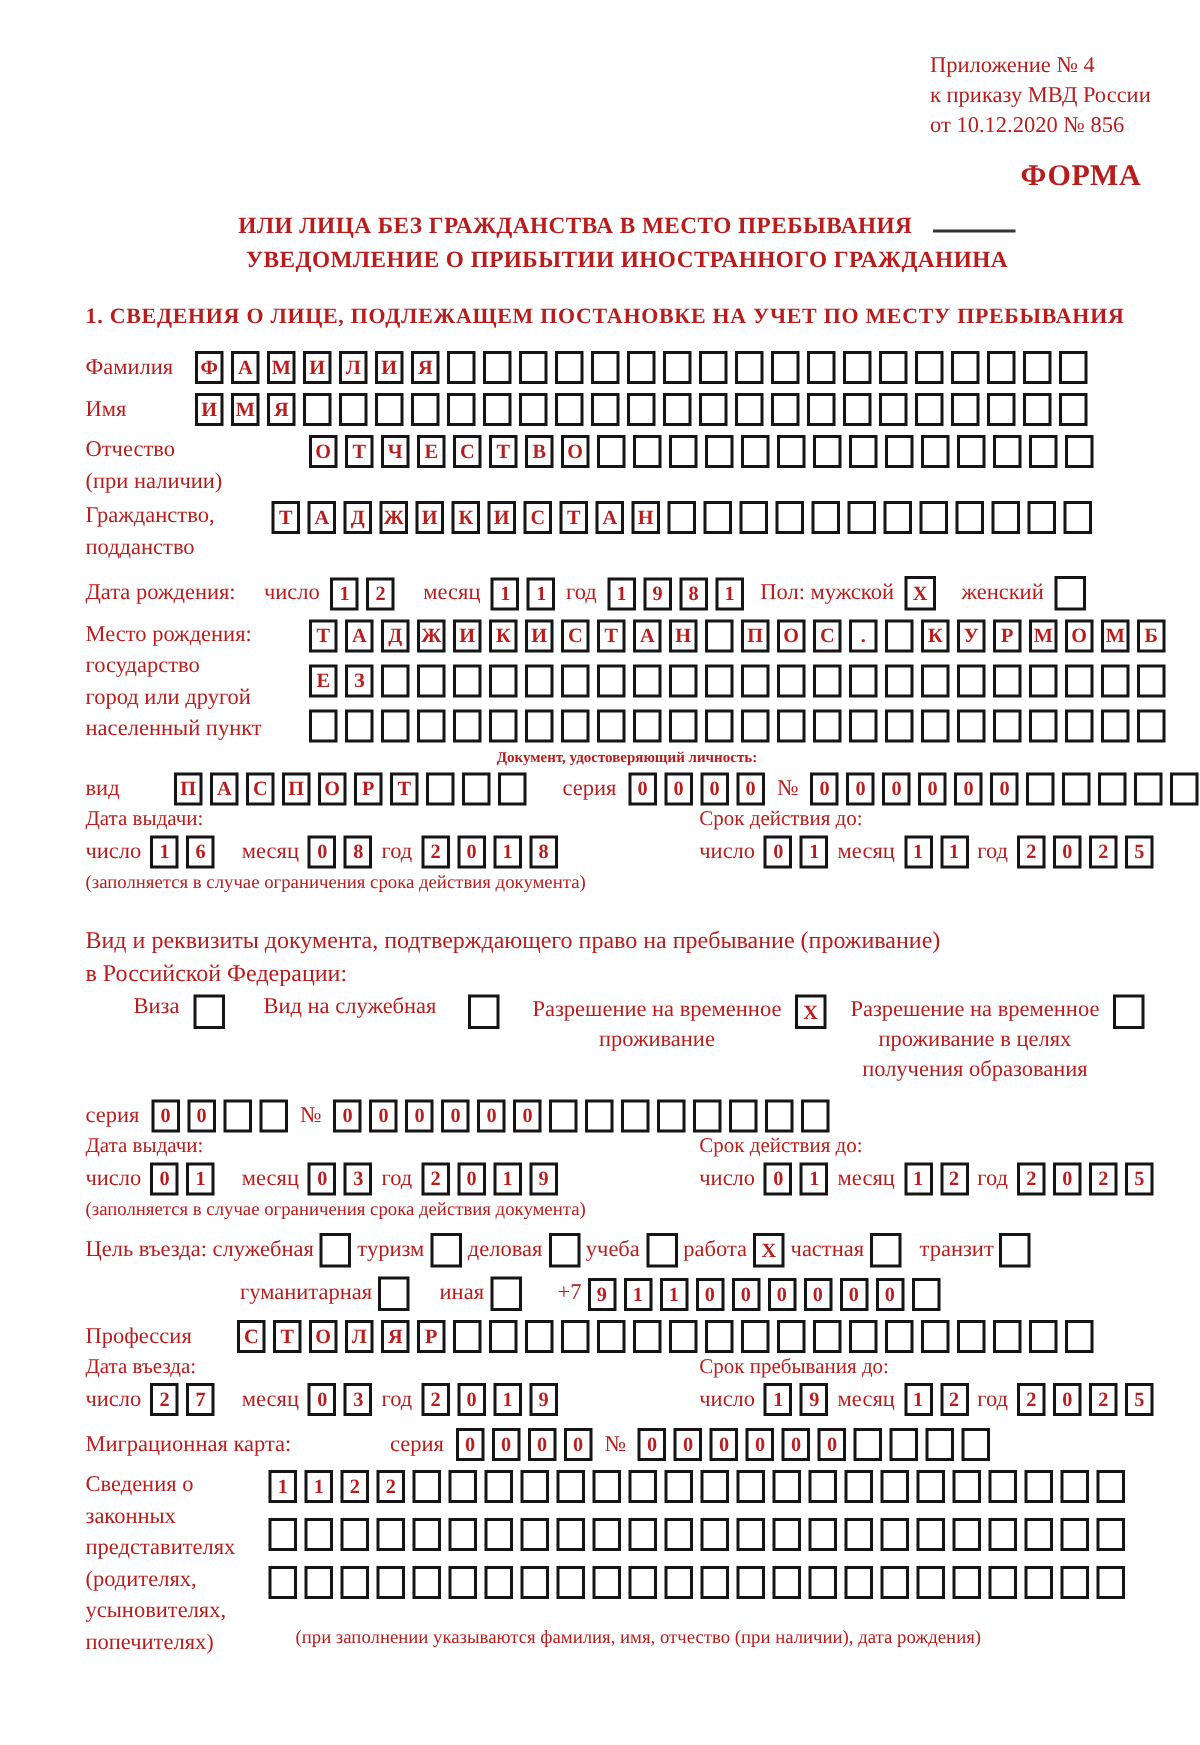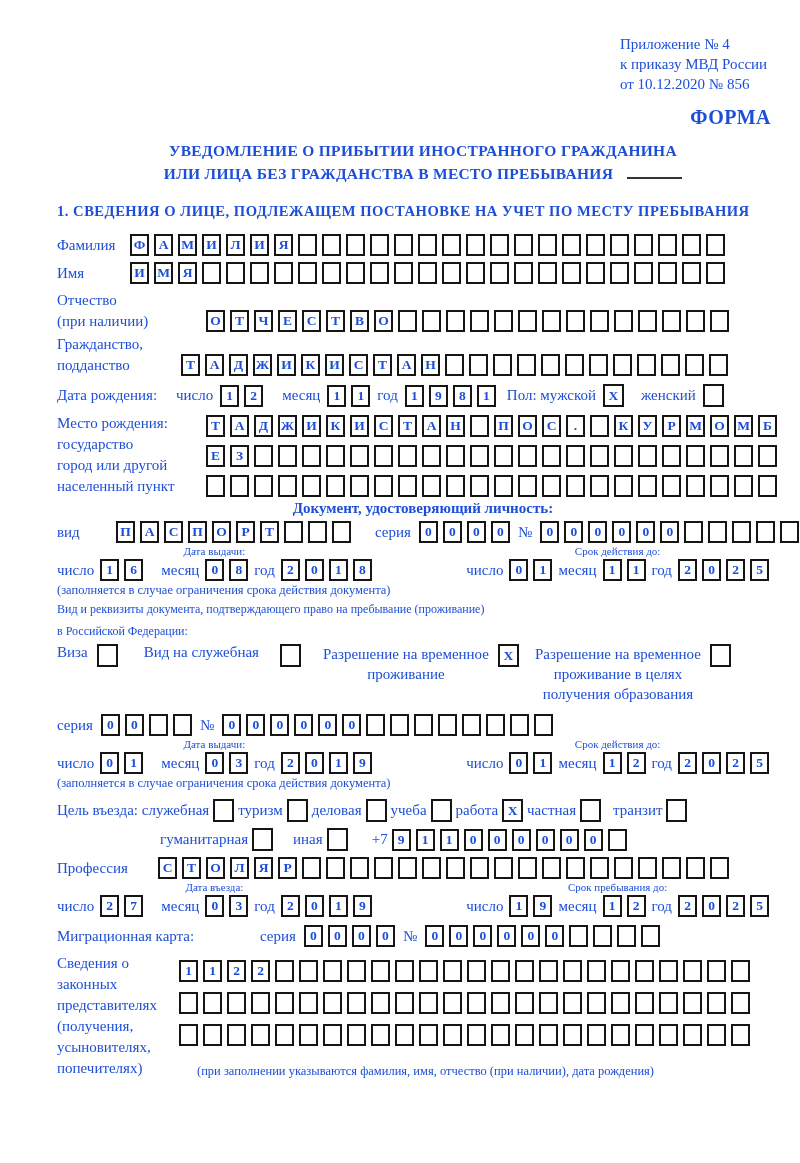--- a/index.html
+++ b/index.html
@@ -1,80 +1,80 @@
 <!DOCTYPE html>
 <html><head>
 <meta charset="utf-8">
 <style>
   * { box-sizing: border-box; }
   body { margin: 0; background: #fff; }
   .page {
     width: 800px; height: 1163px; overflow: hidden;
-    padding: 34px 11px 0 57px;
+    padding: 34px 21px 0 57px;
     font-family: "Liberation Serif", "DejaVu Serif", serif;
-    color: #1d4ed8; background: #fff; position: relative;
+    color: #b91c1c; background: #fff; position: relative;
   }
   .hdr { margin-left: 563px; font-size: 15px; line-height: 20px; }
   .hdr-small { font-size: 13.5px; line-height: 18px; margin-top: 3px; }
   .forma { text-align: right; padding-right: 18px; font-weight: bold; font-size: 20px; margin-top: 12px; letter-spacing: 0.5px; }
   .title { text-align: center; font-weight: bold; font-size: 15.5px; line-height: 23px; margin-top: 10px; letter-spacing: 0.3px; }
   .blank { display: inline-block; width: 55px; border-bottom: 2px solid #333; margin-left: 14px; height: 14px; }
   .sec { font-weight: bold; font-size: 14.6px; margin-top: 18px; letter-spacing: 0.5px; white-space: nowrap; }
 
   .row { display: flex; align-items: center; margin-top: 6px; }
-  .block { display: flex; align-items: flex-end; }
+  .block { display: flex; align-items: flex-start; }
   .lbl { font-size: 15px; flex-shrink: 0; }
   .lblcol { flex-shrink: 0; font-size: 15px; line-height: 21px; }
   .boxcol { display: flex; flex-direction: column; gap: 8px; }
   .cellrow { display: inline-flex; gap: 5px; flex-shrink: 0; }
   .cell {
     width: 19px; height: 22px; border: 2px solid #151515;
     display: inline-flex; align-items: center; justify-content: center;
     font-weight: bold; font-size: 13.5px; flex-shrink: 0; background: #fff;
   }
   .cbrow .cell { width: 21px; height: 23px; }
 
   .lw73  { width: 73px; }
   .lw149 { width: 149px; }
   .lw124 { width: 124px; }
   .lw51  { width: 51px; }
   .lw101 { width: 101px; }
   .lw122 { width: 122px; }
 
   .dates { display: flex; justify-content: space-between; width: 712px; margin-top: 2px; }
   .dg { display: flex; flex-direction: column; }
-  .dg-head { text-align: center; font-size: 11px; margin-bottom: 2px; }
+  .dg-head { font-size: 14px; margin-bottom: 2px; }
   .dg-row { display: flex; align-items: center; gap: 6px; font-size: 15px; }
   .gap14 { margin-left: 12px; }
   .note { font-size: 12.5px; width: 723px; text-align: left; margin-top: 2px; }
 
-  .plain { font-size: 12px; line-height: 22px; margin-top: 0; }
-  .opts { display: flex; align-items: flex-start; margin-top: 2px; font-size: 15px; }
+  .plain { font-size: 16px; line-height: 22px; margin-top: 21px; }
+  .opts { display: flex; align-items: flex-start; margin-top: 2px; font-size: 15px; margin-left: 32px; }
   .opt { display: flex; align-items: flex-start; gap: 9px; }
   .optlbl { text-align: center; line-height: 20px; }
   .purpose { display: flex; align-items: center; gap: 4px; font-size: 15px; margin-top: 8px; }
   .hum { margin-left: 103px; margin-top: 6px; }
   .repnote { font-size: 12.5px; margin-top: 8px; margin-left: 18px; white-space: nowrap; }
 </style>
 </head>
 <body>
 
 <div class="page">
 
   <div class="hdr">
     <div>Приложение № 4</div>
     <div>к приказу МВД России</div>
     <div>от 10.12.2020 № 856</div>
   </div>
 
   <div class="forma">ФОРМА</div>
 
   <div class="title">
+    <div><span>ИЛИ ЛИЦА БЕЗ ГРАЖДАНСТВА В МЕСТО ПРЕБЫВАНИЯ</span><span class="blank"></span></div>
     <div>УВЕДОМЛЕНИЕ О ПРИБЫТИИ ИНОСТРАННОГО ГРАЖДАНИНА</div>
-    <div><span>ИЛИ ЛИЦА БЕЗ ГРАЖДАНСТВА В МЕСТО ПРЕБЫВАНИЯ</span><span class="blank"></span></div>
   </div>
 
   <div class="sec">1. СВЕДЕНИЯ О ЛИЦЕ, ПОДЛЕЖАЩЕМ ПОСТАНОВКЕ НА УЧЕТ ПО МЕСТУ ПРЕБЫВАНИЯ</div>
 
   <div class="row" style="margin-top:14px;">
     <span class="lbl lw73">Фамилия</span>
     <span class="cellrow">
         <span class="cell">Ф</span>
         <span class="cell">А</span>
         <span class="cell">М</span>
@@ -308,21 +308,21 @@
           <span class="cell"></span>
           <span class="cell"></span>
           <span class="cell"></span>
           <span class="cell"></span>
           <span class="cell"></span>
           <span class="cell"></span>
         </span>
     </div>
   </div>
 
-  <div style="text-align:center; font-weight:bold; font-size:15px; margin-top:3px;">Документ, удостоверяющий личность:</div>
+  <div style="text-align:center; font-weight:bold; font-size:10px; margin-top:3px;">Документ, удостоверяющий личность:</div>
 
   <div class="row" style="margin-top:4px; gap:8px;">
     <span class="lbl lw51">вид</span>
     <span class="cellrow">
         <span class="cell">П</span>
         <span class="cell">А</span>
         <span class="cell">С</span>
         <span class="cell">П</span>
         <span class="cell">О</span>
         <span class="cell">Р</span>
@@ -670,21 +670,21 @@
         <span class="cell"></span>
         <span class="cell"></span>
       </span>
   </div>
 
   <div class="block" style="margin-top:6px;">
     <div class="lblcol lw122">
       <div>Сведения о</div>
       <div>законных</div>
       <div>представителях</div>
-      <div>(получения,</div>
+      <div>(родителях,</div>
       <div>усыновителях,</div>
       <div>попечителях)</div>
     </div>
     <div class="boxcol" style="gap:10px;">
       <span class="cellrow">
           <span class="cell">1</span>
           <span class="cell">1</span>
           <span class="cell">2</span>
           <span class="cell">2</span>
           <span class="cell"></span>

